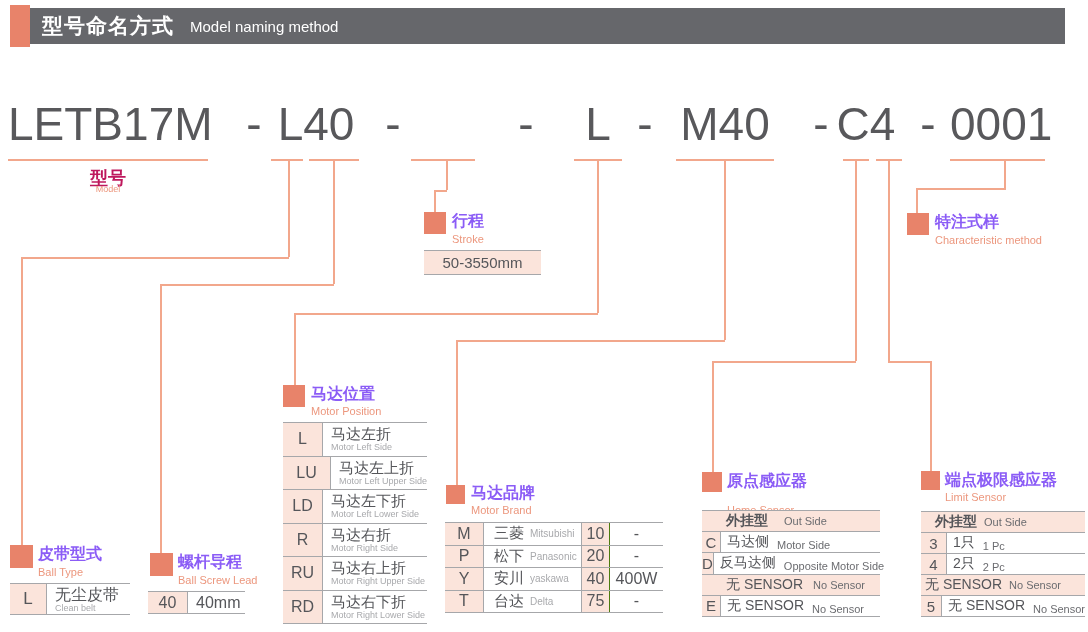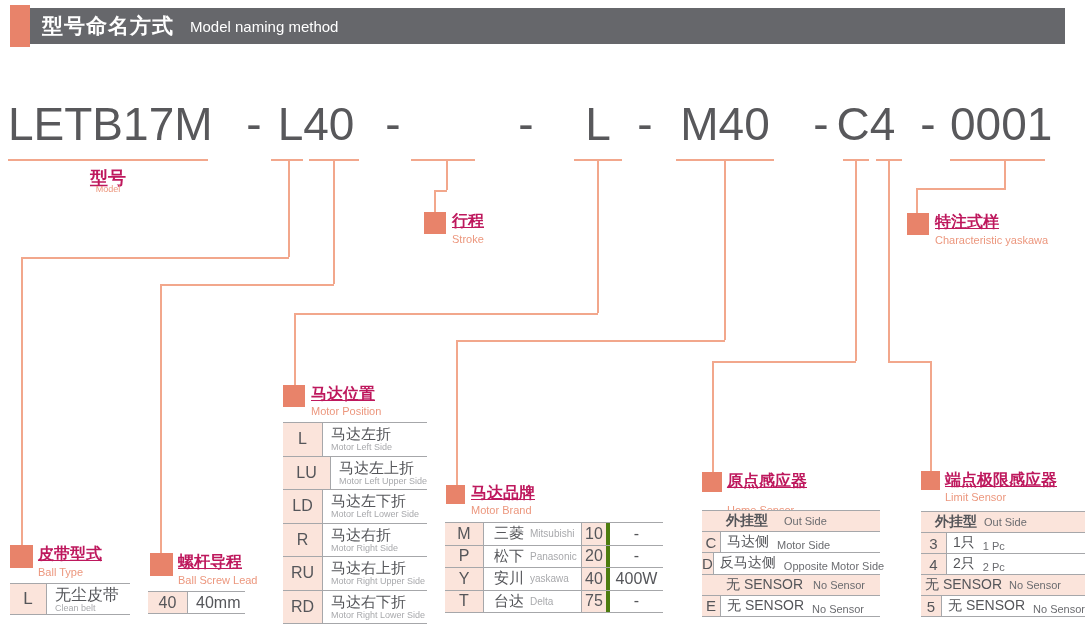--- a/index.html
+++ b/index.html
@@ -11,39 +11,39 @@
            color:#fff;display:flex;align-items:center;gap:16px;padding-left:12px;box-sizing:border-box;}
   .hdr-zh{font-size:21px;font-weight:700;letter-spacing:1px;}
   .hdr-en{font-size:15px;}
   
   .seg{position:absolute;top:99px;height:52px;font-size:46px;line-height:50px;color:#58585B;
        text-align:center;white-space:nowrap;}
   .ul{position:absolute;top:159px;height:2px;background:#F2A78C;}
   .ln{position:absolute;background:#F2A78C;}
   .sq{position:absolute;background:#E8836A;}
   
-  .t-zh{position:absolute;font-size:16px;font-weight:700;color:#be185d;white-space:nowrap;text-decoration:underline;}
+  .t-zh{position:absolute;font-size:16px;font-weight:700;color:#8b5cf6;white-space:nowrap;}
   .t-en{position:absolute;font-size:11px;color:#EC977E;white-space:nowrap;}
   .lbl-zh{position:absolute;font-size:18px;font-weight:700;color:#be185d;text-align:center;}
   .lbl-en{position:absolute;font-size:9px;color:#EC977E;text-align:center;}
   
   .tbl{position:absolute;box-sizing:border-box;border-bottom:1px solid #A6A7AA;}
   .row{display:flex;box-sizing:border-box;border-top:1px solid #A6A7AA;align-items:stretch;}
   .code{background:#FBE4DB;display:flex;align-items:center;justify-content:center;
         border-right:1px solid #A6A7AA;box-sizing:border-box;color:#55565A;}
   .desc{padding:2px 0 0 8px;box-sizing:border-box;}
   .zh15{font-size:15px;line-height:17px;color:#55565A;white-space:nowrap;}
   .en9{font-size:9px;line-height:10px;color:#A8A9AC;white-space:nowrap;}
   
   .mb-brand{display:flex;align-items:center;gap:6px;padding-left:10px;box-sizing:border-box;
             border-right:1px solid #A6A7AA;}
   .mb-zh{font-size:15px;color:#55565A;white-space:nowrap;}
   .mb-en{font-size:10px;color:#A8A9AC;white-space:nowrap;}
   .mb-pow{background:#FBE4DB;display:flex;align-items:center;justify-content:center;
-          border-right:4px solid #4d7c0f;box-sizing:border-box;font-size:16px;}
+          border-right:1px solid #4d7c0f;box-sizing:border-box;font-size:16px;}
   .mb-watt{display:flex;align-items:center;justify-content:center;font-size:16px;}
   
   .srow{display:flex;align-items:center;border-top:1px solid #A6A7AA;box-sizing:border-box;
         font-size:14px;color:#55565A;}
   .srow.grp{background:#FBE4DB;}
   .scode{background:#FBE4DB;align-self:stretch;display:flex;align-items:center;justify-content:center;
          border-right:1px solid #A6A7AA;box-sizing:border-box;font-size:15px;}
   .sdesc{display:flex;align-items:flex-end;gap:8px;padding-left:6px;white-space:nowrap;}
   .szh{font-size:14px;}
   .sen{font-size:11px;color:#6B6C70;}
@@ -118,24 +118,25 @@
   <div class="ln" style="left:1004px;top:160px;width:1.5px;height:28px;"></div>
   <div class="ln" style="left:916px;top:188px;width:90px;height:1.5px;"></div>
   <div class="ln" style="left:916px;top:188px;width:1.5px;height:25px;"></div>
 
   <div class="lbl-zh" style="left:8px;top:166px;width:200px;">型号</div>
   <div class="lbl-en" style="left:8px;top:184px;width:200px;">Model</div>
 
   <div class="sq" style="left:424px;top:212px;width:22px;height:22px;"></div>
   <div class="t-zh" style="left:452px;top:211px;">行程</div>
   <div class="t-en" style="left:452px;top:233px;">Stroke</div>
+  <div class="stroke-box">50-3550mm</div>
 
   <div class="sq" style="left:907px;top:213px;width:22px;height:22px;"></div>
   <div class="t-zh" style="left:935px;top:212px;">特注式样</div>
-  <div class="t-en" style="left:935px;top:234px;">Characteristic yaskawa</div>
+  <div class="t-en" style="left:935px;top:234px;">Characteristic method</div>
 
   <div class="sq" style="left:283px;top:385px;width:22px;height:22px;"></div>
   <div class="t-zh" style="left:311px;top:384px;">马达位置</div>
   <div class="t-en" style="left:311px;top:405px;">Motor Position</div>
   <div class="tbl" style="left:283px;top:422px;width:144px;">
     <div class="row" style="height:33.5px;">
       <div class="code" style="width:40px;font-size:16px;">L</div>
       <div class="desc">
         <div class="zh15">马达左折</div>
         <div class="en9">Motor Left Side</div>

